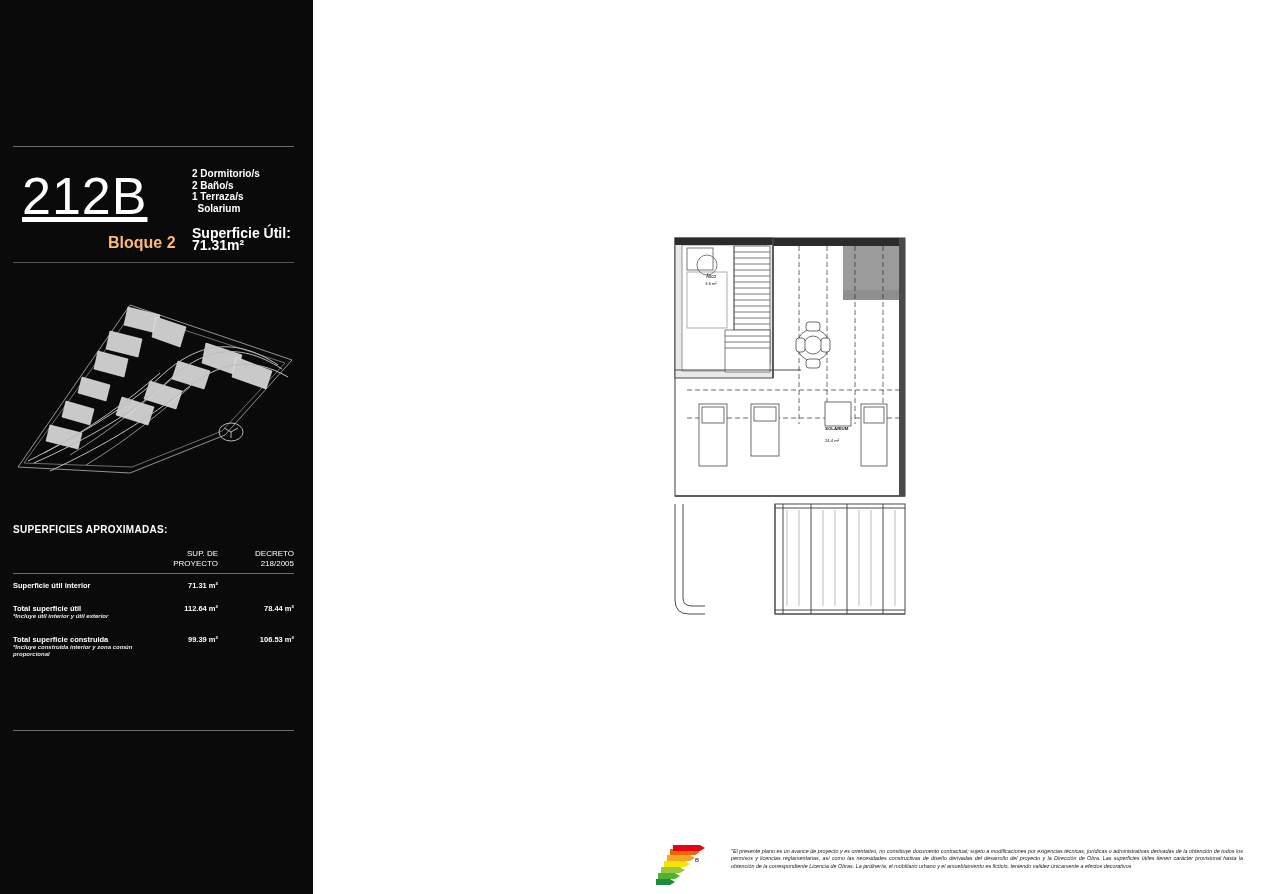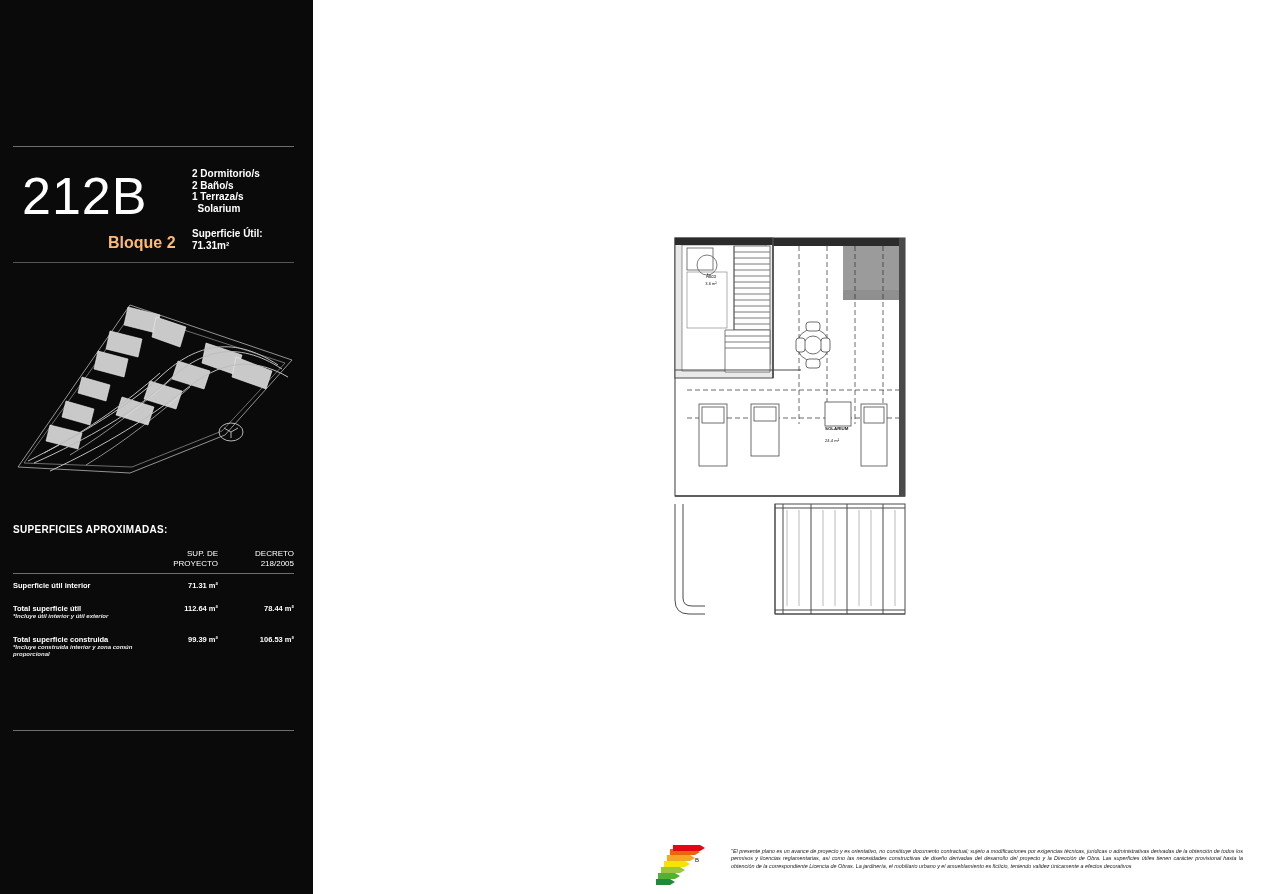--- a/index.html
+++ b/index.html
@@ -34,20 +34,21 @@
 
   .unit-code {
     position: absolute;
     left: 22px;
     top: 170px;
     font-size: 52px;
     font-weight: 400;
     letter-spacing: 1px;
     line-height: 1;
     color: #ffffff;
+    text-decoration: underline;
   }
   .block-label {
     position: absolute;
     left: 108px;
     top: 234px;
     font-size: 16px;
     font-weight: bold;
     color: #fdba74;
   }
   .spec-list {
@@ -57,21 +58,21 @@
     font-size: 10px;
     line-height: 11.5px;
     font-weight: bold;
     color: #ffffff;
   }
   .spec-list div { white-space: pre; }
   .surface-block {
     position: absolute;
     left: 192px;
     top: 228px;
-    font-size: 10px;
+    font-size: 14px;
     line-height: 11.5px;
     font-weight: bold;
     color: #ffffff;
   }
 
   
   .siteplan {
     position: absolute;
     left: 10px;
     top: 285px;

